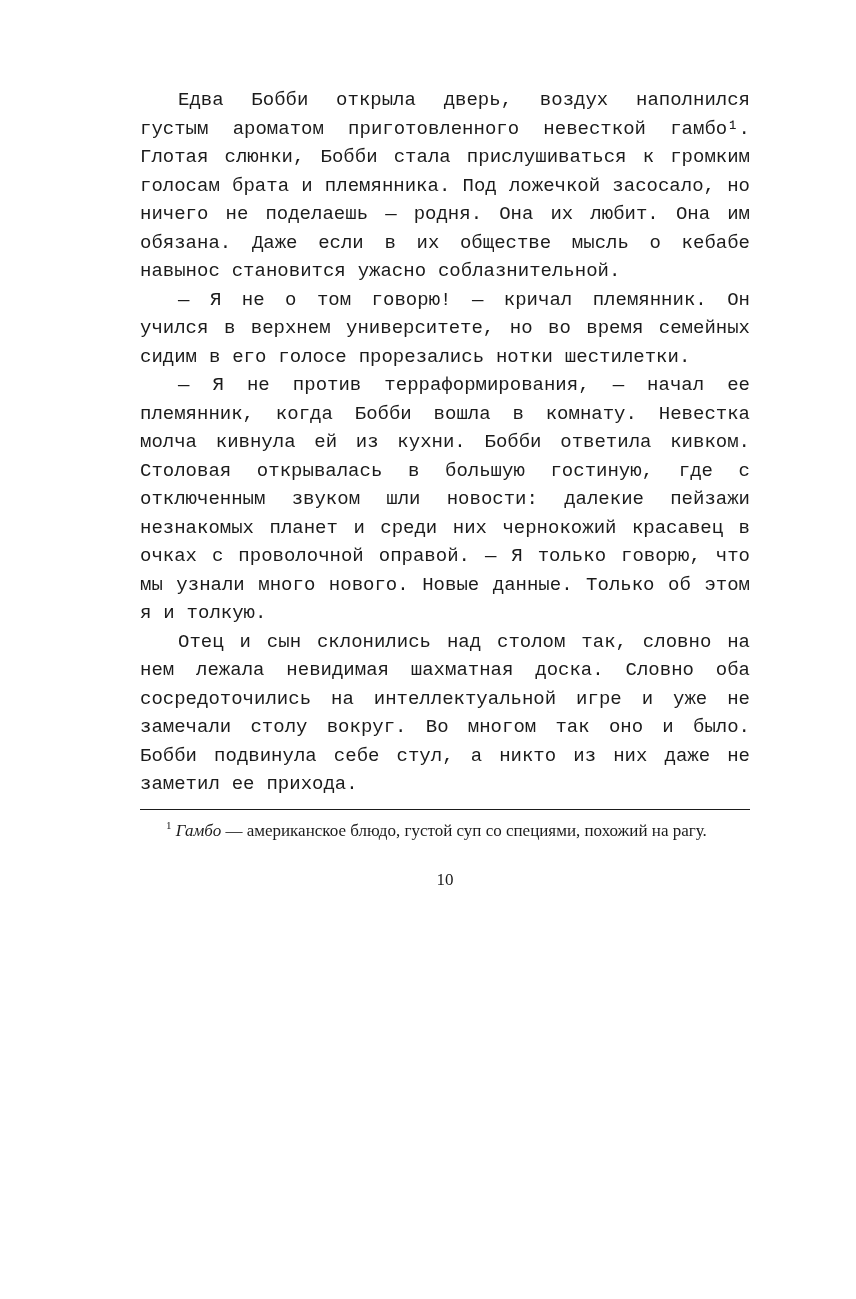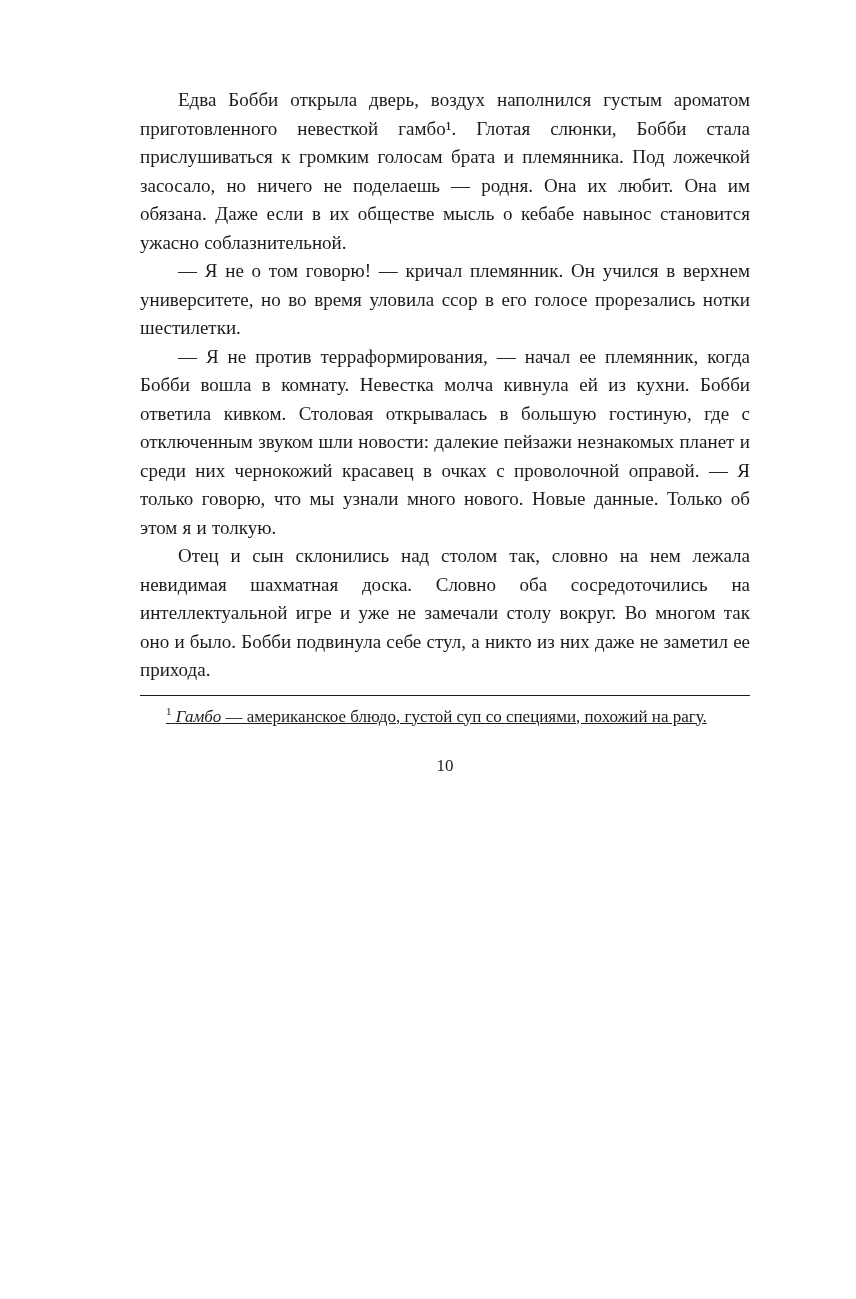--- a/index.html
+++ b/index.html
@@ -15,20 +15,21 @@
     box-sizing: border-box;
     padding: 86px 106px 0 140px;
     font-family: "Liberation Serif", "DejaVu Serif", serif;
     color: #1b1b1b;
     overflow: hidden;
   }
   .text-block {
     font-size: 19px;
     line-height: 28.5px;
     text-align: justify;
+    font-family: Liberation Mono, monospace;
   }
   .text-block p {
     margin: 0;
     text-indent: 38px;
     word-spacing: 0.5px;
   }
   .footnote-sep {
     margin-top: 10px;
     border-top: 1px solid #1b1b1b;
     width: 100%;
@@ -36,21 +37,20 @@
   }
   .footnote {
     padding-top: 7px;
     font-size: 17px;
     line-height: 27px;
     text-align: justify;
   }
   .footnote p {
     margin: 0;
     text-indent: 26px;
-    text-decoration: underline;
   }
   .footnote sup {
     font-size: 11px;
     line-height: 0;
   }
   .footnote .term {
     font-style: italic;
   }
   .page-number {
     margin-top: 26px;
@@ -58,21 +58,21 @@
     font-size: 17px;
     color: #1b1b1b;
   }
 </style>
 </head>
 <body>
 
 <div class="page">
   <div class="text-block">
     <p>Едва Бобби открыла дверь, воздух наполнился густым ароматом приготовленного невесткой гамбо¹. Глотая слюнки, Бобби стала прислушиваться к громким голосам брата и племянника. Под ложечкой засосало, но ничего не поделаешь — родня. Она их любит. Она им обязана. Даже если в их обществе мысль о кебабе навынос становится ужасно соблазнительной.</p>
-    <p>— Я не о том говорю! — кричал племянник. Он учился в верхнем университете, но во время уловила ссор в его голосе прорезались нотки шестилетки.</p>
+    <p>— Я не о том говорю! — кричал племянник. Он учился в верхнем университете, но во время семейных сидим в его голосе прорезались нотки шестилетки.</p>
     <p>— Я не против терраформирования, — начал ее племянник, когда Бобби вошла в комнату. Невестка молча кивнула ей из кухни. Бобби ответила кивком. Столовая открывалась в большую гостиную, где с отключенным звуком шли новости: далекие пейзажи незнакомых планет и среди них чернокожий красавец в очках с проволочной оправой. — Я только говорю, что мы узнали много нового. Новые данные. Только об этом я и толкую.</p>
     <p>Отец и сын склонились над столом так, словно на нем лежала невидимая шахматная доска. Словно оба сосредоточились на интеллектуальной игре и уже не замечали столу вокруг. Во многом так оно и было. Бобби подвинула себе стул, а никто из них даже не заметил ее прихода.</p>
   </div>
 
   <div class="footnote-sep"></div>
 
   <div class="footnote">
     <p><sup>1</sup> <span class="term">Гамбо</span><span> — американское блюдо, густой суп со специями, похожий на рагу.</span></p>
   </div>
 

